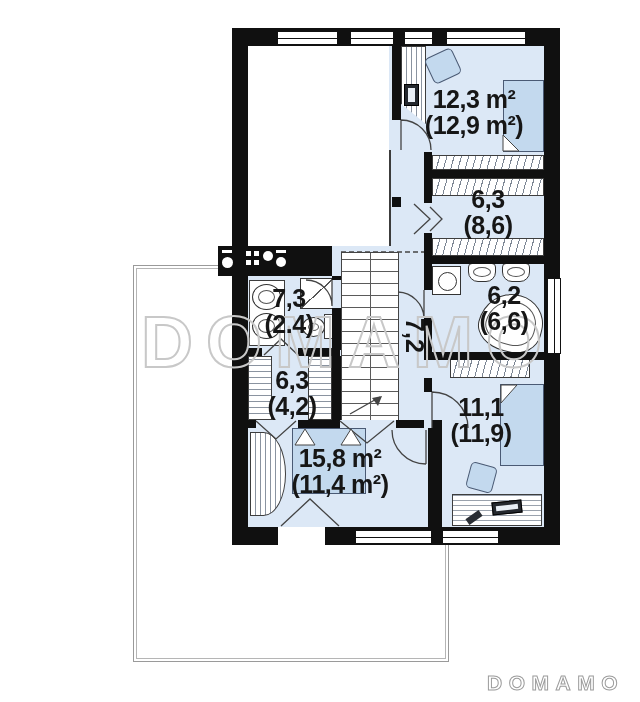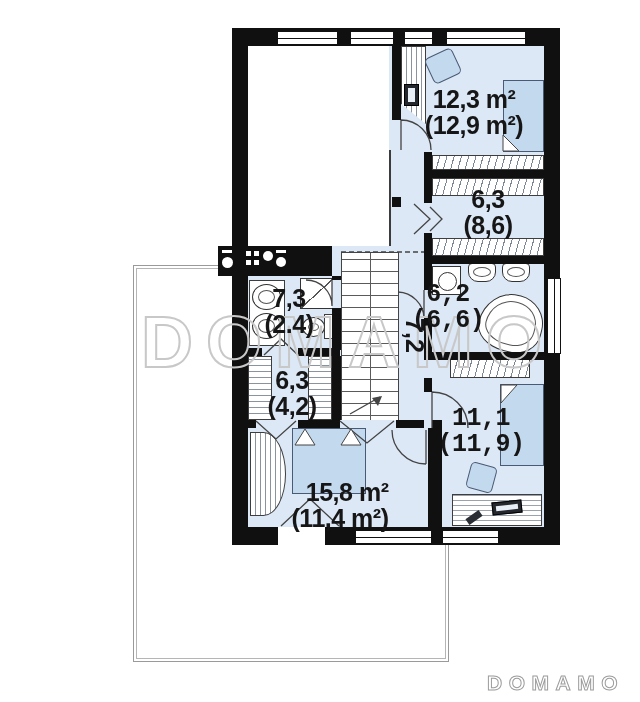--- a/index.html
+++ b/index.html
@@ -179,40 +179,40 @@
   </svg>
 
   <div class="lbl" style="left:474px;top:86px;">
     <span style="display:block">12,3 m²</span>
     <span style="display:block">(12,9 m²)</span>
   </div>
   <div class="lbl" style="left:488px;top:186px;">
     <span style="display:block">6,3</span>
     <span style="display:block">(8,6)</span>
   </div>
-  <div class="lbl" style="left:448px;top:282px;font-family:Liberation Mono, monospace;">
+  <div class="lbl" style="left:504px;top:282px;">
     <span style="display:block">6,2</span>
     <span style="display:block">(6,6)</span>
   </div>
   <div id="lbl-hall">
     <span>7,2</span>
   </div>
   <div class="lbl" style="left:289px;top:285px;">
     <span style="display:block">7,3</span>
     <span style="display:block">(2.4)</span>
   </div>
   <div class="lbl" style="left:292px;top:367px;">
     <span style="display:block">6,3</span>
     <span style="display:block">(4,2)</span>
   </div>
-  <div class="lbl" style="left:340px;top:479px;text-align:right;">
+  <div class="lbl" style="left:340px;top:445px;">
     <span style="display:block">15,8 m²</span>
     <span style="display:block">(11,4 m²)</span>
   </div>
-  <div class="lbl" style="left:481px;top:406px;font-family:Liberation Mono, monospace;">
+  <div class="lbl" style="left:481px;top:394px;">
     <span style="display:block">11,1</span>
     <span style="display:block">(11,9)</span>
   </div>
 
   <div id="watermark">DOMAMO</div>
   <div id="logo">DOMAMO</div>
 
 </div>
 
 </body></html>

